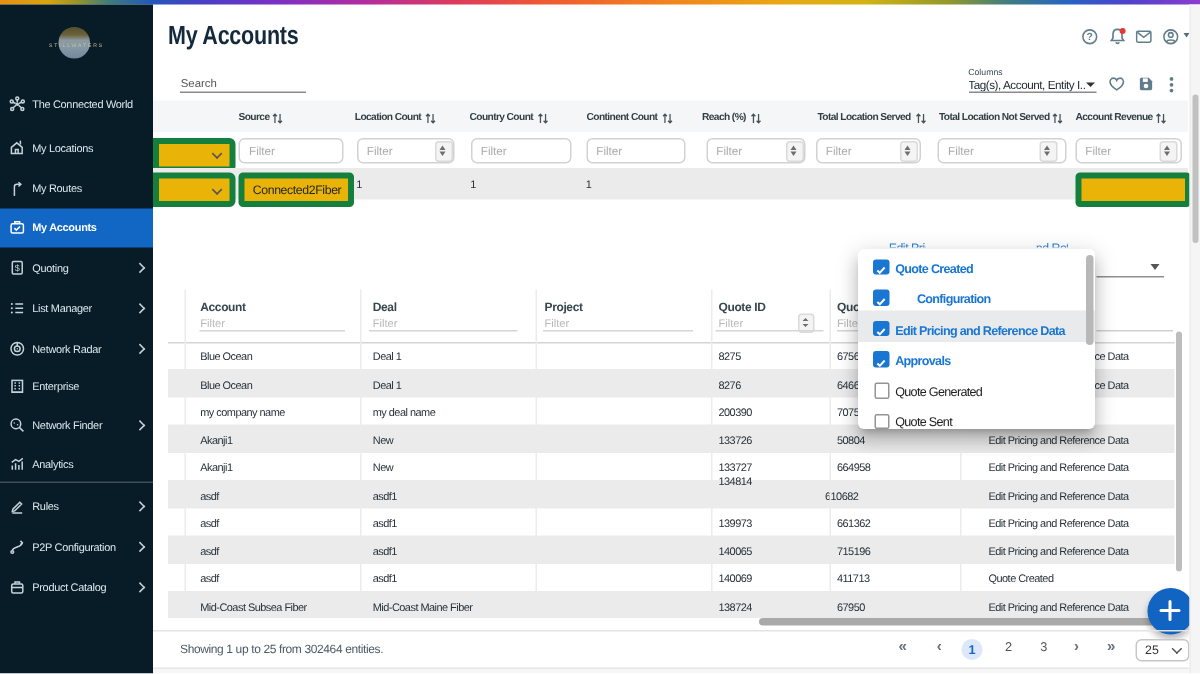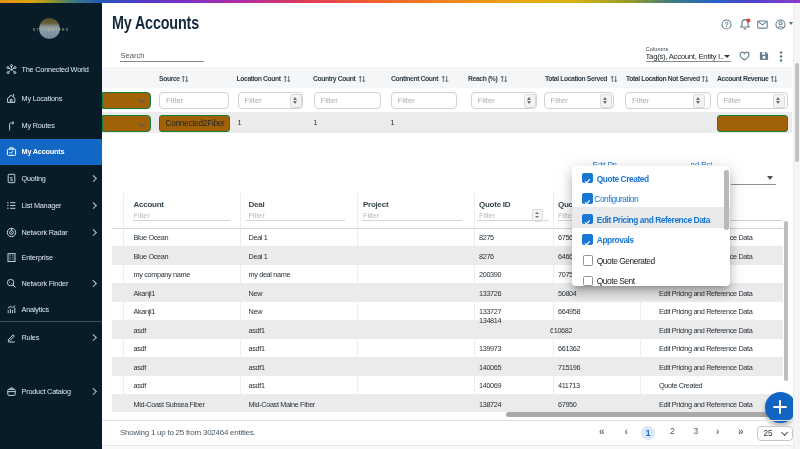--- a/index.html
+++ b/index.html
@@ -9,21 +9,21 @@
 .ni{position:absolute;left:0;width:102px;height:26px;color:#dce6ec;font-size:7.3px;display:flex;align-items:center}
 .ni svg{margin-left:5.5px;flex:none}
 .ni .lb{margin-left:5px;white-space:nowrap;letter-spacing:-.2px}
 .chv{position:absolute;right:6.5px;top:10.5px;width:3.6px;height:3.6px;border-top:1.1px solid #c5d2da;border-right:1.1px solid #c5d2da;transform:rotate(45deg)}
 .h1l{position:absolute;top:75px;font-size:6.8px;letter-spacing:-.4px;font-weight:bold;color:#323e46;white-space:nowrap}
 .srt{position:absolute;top:74.5px}.srt svg{display:block}
 .fi{position:absolute;top:91.5px;height:15px;background:#fff;border:1px solid #d2d2d2;border-radius:4px;font-size:7.8px;color:#ababab;line-height:15px;padding-left:6px}
 .sp{position:absolute;top:93.5px;width:10px;height:12.5px;background:#f4f4f4;border:1px solid #dadada;border-radius:2.5px}
 .sp .u{position:absolute;left:2.2px;top:2.8px;border-left:2.4px solid transparent;border-right:2.4px solid transparent;border-bottom:3px solid #6e6e6e}
 .sp .d{position:absolute;left:2.2px;bottom:2.8px;border-left:2.4px solid transparent;border-right:2.4px solid transparent;border-top:3px solid #6e6e6e}
-.selbx{position:absolute;background:#a16207;border:1px solid #15803d;border-radius:4px}
+.selbx{position:absolute;background:#eab308;border:4px solid #15803d;border-radius:4px}
 .selbx .c{position:absolute;right:6px;top:50%;margin-top:-2.6px;width:4.4px;height:4.4px;border-bottom:1.3px solid #555;border-right:1.3px solid #555;transform:rotate(45deg)}
 .h2l{position:absolute;top:199.5px;font-size:8px;letter-spacing:-.25px;font-weight:bold;color:#37474f;white-space:nowrap}
 .f2{position:absolute;top:210.5px;font-size:7.4px;color:#b8b8b8;white-space:nowrap}
 .u2{position:absolute;top:220px;height:1px;background:#d6d6d6}
 .r2{position:absolute;font-size:7.3px;letter-spacing:-.35px;color:#28323a;white-space:nowrap}
 .vsep{position:absolute;top:193px;width:1px;height:219px;background:#ececec}
 .pgi{position:absolute;top:425.5px;font-size:10px;color:#66707a;font-weight:bold}
 </style>
 </head>
 <body>
@@ -124,20 +124,29 @@
       </svg>
     <span class="lb">Analytics</span>
   </div>
   <div class="ab" style="left:0;top:317.5px;width:102px;height:1px;background:rgba(255,255,255,.22)"></div>
   <div class="ni" style="top:321.5px">
     <svg width="11" height="11" viewBox="0 0 11 11" fill="none" stroke="#c5d2da" stroke-width="1">
         <path d="M2.6 7.4L7.2 2.8L8.4 4L3.8 8.6L2.2 9L2.6 7.4Z"></path>
         <path d="M2.2 10H8.8"></path>
       </svg>
     <span class="lb">Rules</span>
+      <i class="chv"></i>
+  </div>
+  <div class="ni" style="top:348px">
+    <svg width="11" height="11" viewBox="0 0 11 11" fill="none" stroke="#c5d2da" stroke-width="1">
+        <path d="M2.2 8.2C2.2 5.6 8.8 5.8 8.8 3"></path>
+        <path d="M7.6 1.6L8.9 2.9L7.6 4.2"></path>
+        <circle cx="2.2" cy="9" r=".9"></circle>
+      </svg>
+    <span class="lb">P2P Configuration</span>
       <i class="chv"></i>
   </div>
   <div class="ni" style="top:375px">
     <svg width="11" height="11" viewBox="0 0 11 11" fill="none" stroke="#c5d2da" stroke-width="1">
         <rect x="1.8" y="3.4" width="7.4" height="6" rx="1"></rect>
         <path d="M4 3.2V2H7V3.2"></path>
         <path d="M1.8 5.6H9.2"></path>
       </svg>
     <span class="lb">Product Catalog</span>
       <i class="chv"></i>
@@ -387,21 +396,21 @@
 
 <div class="ab" style="left:572.3px;top:166px;width:157.8px;height:120px;background:#fff;border-radius:4px;box-shadow:0 5px 5px -3px rgba(0,0,0,.2),0 8px 10px 1px rgba(0,0,0,.14),0 3px 14px 2px rgba(0,0,0,.12);overflow:hidden">
   <div class="ab" style="left:0;top:41px;width:157.8px;height:21px;background:#e8eaec"></div>
   <div class="ab" style="left:10px;top:6.7px;width:10.6px;height:10.6px;background:#1976d2;border-radius:2px"><svg width="10.6" height="10.6" viewBox="0 0 12 12" fill="none" stroke="#fff" stroke-width="1.5">
         <path d="M3.3 6.1L5.1 7.8L8.8 3.8"></path>
       </svg></div>
   <div class="ab nw" style="left:24.5px;top:7.5px;font-size:8.4px;letter-spacing:-.45px;font-weight:bold;color:#1976d2">Quote Created</div>
   <div class="ab" style="left:10px;top:27.2px;width:10.6px;height:10.6px;background:#1976d2;border-radius:2px"><svg width="10.6" height="10.6" viewBox="0 0 12 12" fill="none" stroke="#fff" stroke-width="1.5">
         <path d="M3.3 6.1L5.1 7.8L8.8 3.8"></path>
       </svg></div>
-  <div class="ab nw" style="left:22px;top:28px;font-size:8.4px;letter-spacing:-.45px;font-weight:normal;color:#1976d2">Configuration</div>
+  <div class="ab nw" style="left:39px;top:28px;font-size:8.4px;letter-spacing:-.45px;font-weight:bold;color:#1976d2">Configuration</div>
   <div class="ab" style="left:10px;top:47.7px;width:10.6px;height:10.6px;background:#1976d2;border-radius:2px"><svg width="10.6" height="10.6" viewBox="0 0 12 12" fill="none" stroke="#fff" stroke-width="1.5">
         <path d="M3.3 6.1L5.1 7.8L8.8 3.8"></path>
       </svg></div>
   <div class="ab nw" style="left:24.5px;top:48.5px;font-size:8.4px;letter-spacing:-.45px;font-weight:bold;color:#1976d2">Edit Pricing and Reference Data</div>
   <div class="ab" style="left:10px;top:68.2px;width:10.6px;height:10.6px;background:#1976d2;border-radius:2px"><svg width="10.6" height="10.6" viewBox="0 0 12 12" fill="none" stroke="#fff" stroke-width="1.5">
         <path d="M3.3 6.1L5.1 7.8L8.8 3.8"></path>
       </svg></div>
   <div class="ab nw" style="left:24.5px;top:69px;font-size:8.4px;letter-spacing:-.45px;font-weight:bold;color:#1976d2">Approvals</div>
   <div class="ab" style="left:10.5px;top:89.2px;width:8.4px;height:8.4px;background:#fff;border:1.3px solid #949494;border-radius:1.5px"></div>
   <div class="ab nw" style="left:24.5px;top:89.5px;font-size:8.4px;letter-spacing:-.45px;color:#212121">Quote Generated</div>

